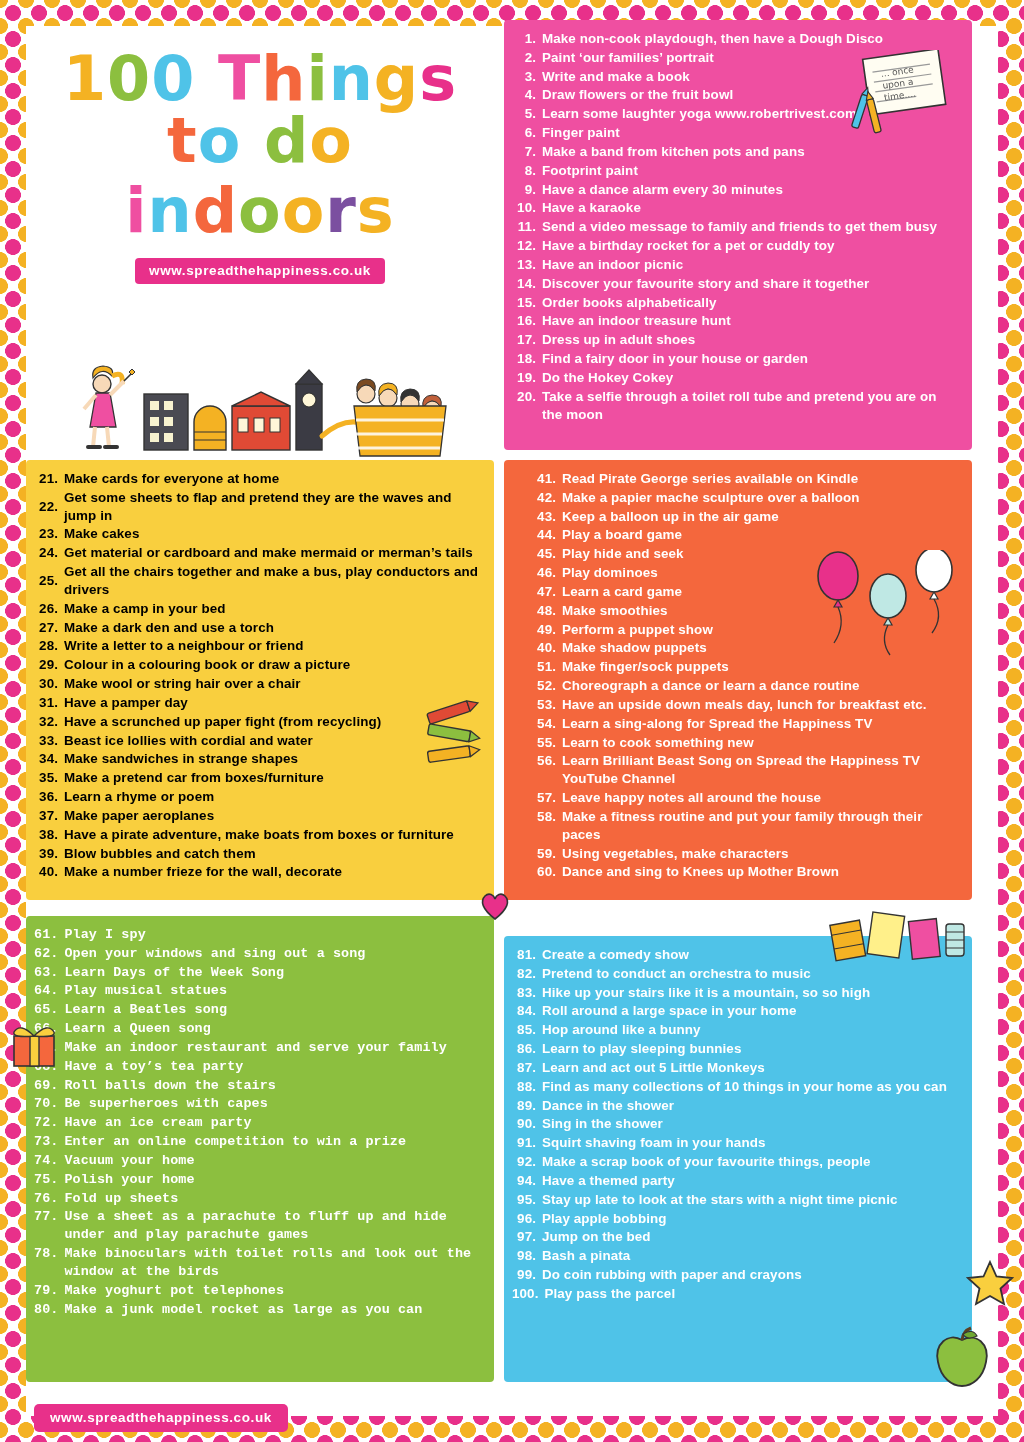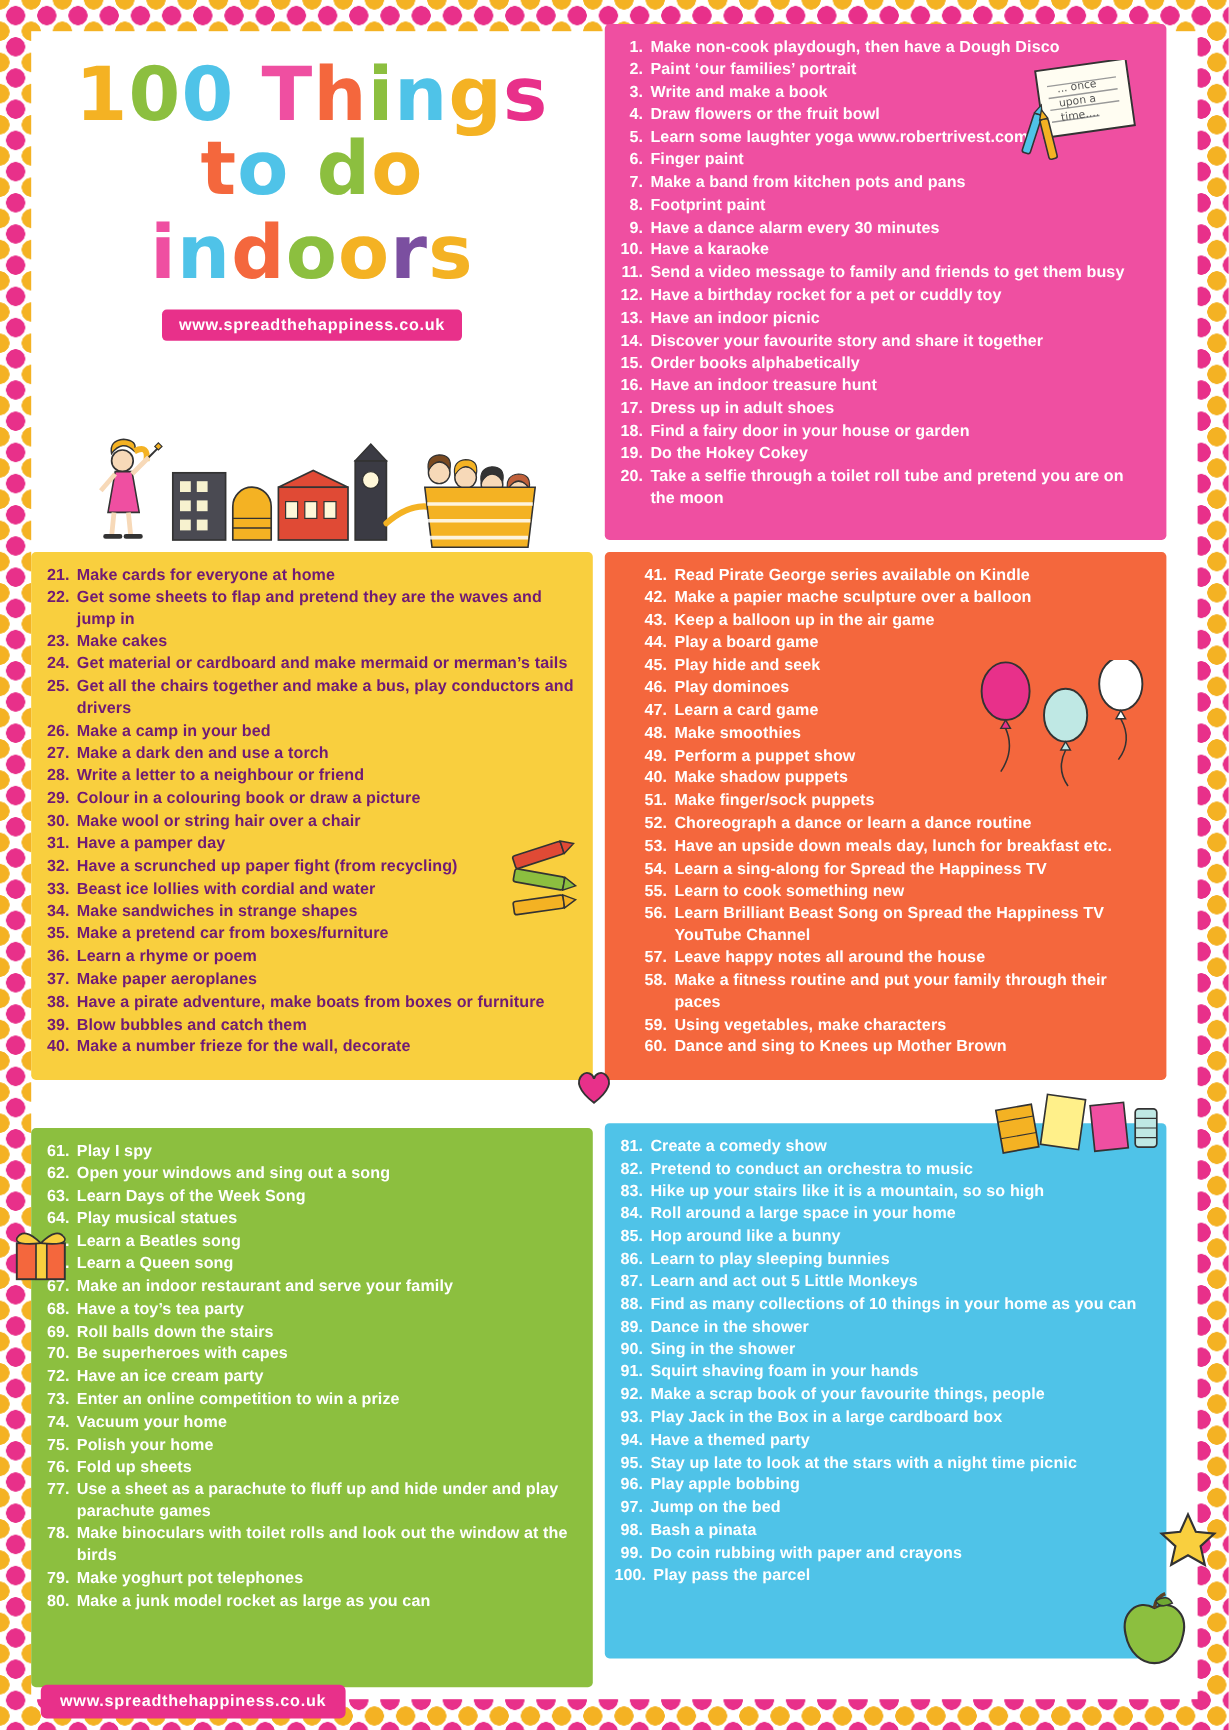--- a/index.html
+++ b/index.html
@@ -42,21 +42,21 @@
   .panel-pink   { background: #ef4fa1; }
   .panel-yellow { background: #f9cf3e; }
   .panel-orange { background: #f4673d; }
   .panel-green  { background: #8cbf3f; }
   .panel-blue   { background: #4fc3e8; }
 
   
   #panel-1 { left: 478px; top: 4px;    width: 468px; height: 430px; }
   #panel-2 { left: 0px;   top: 444px;  width: 468px; height: 440px; }
   #panel-3 { left: 478px; top: 444px;  width: 468px; height: 440px; padding-left: 20px; }
-  #panel-4 { left: 0px;   top: 924px;  width: 468px; height: 466px; }
+  #panel-4 { left: 0px;   top: 900px;  width: 468px; height: 466px; font-family: Liberation Mono, monospace; }
   #panel-5 { left: 478px; top: 920px;  width: 468px; height: 446px; }
 
   
   ol.items {
     margin: 0;
     padding: 10px 14px 8px 8px;
     list-style: none;
     counter-reset: none;
   }
   ol.items li {
@@ -72,21 +72,21 @@
   }
   .num {
     flex: 0 0 30px;
     text-align: right;
     padding-right: 6px;
     white-space: nowrap;
   }
   .txt { flex: 1 1 auto; }
 
   .panel-yellow ol.items li,
-  .panel-yellow .num { color: #701a75; }
+  .panel-yellow .num { color: #000000; align-items: center; }
 
   
   .title-block {
     position: absolute;
     left: 0px; top: 10px; width: 468px; height: 430px;
   }
   .title-line {
     text-align: center;
     font-family: "DejaVu Sans", sans-serif;
     font-weight: bold;
@@ -650,24 +650,20 @@
           <span class="num">90.</span>
           <span class="txt">Sing in the shower</span>
         </li>
         <li>
           <span class="num">91.</span>
           <span class="txt">Squirt shaving foam in your hands</span>
         </li>
         <li>
           <span class="num">92.</span>
           <span class="txt">Make a scrap book of your favourite things, people</span>
-        </li>
-        <li>
-          <span class="num">93.</span>
-          <span class="txt">Play Jack in the Box in a large cardboard box</span>
         </li>
         <li>
           <span class="num">94.</span>
           <span class="txt">Have a themed party</span>
         </li>
         <li>
           <span class="num">95.</span>
           <span class="txt">Stay up late to look at the stars with a night time picnic</span>
         </li>
         <li>

